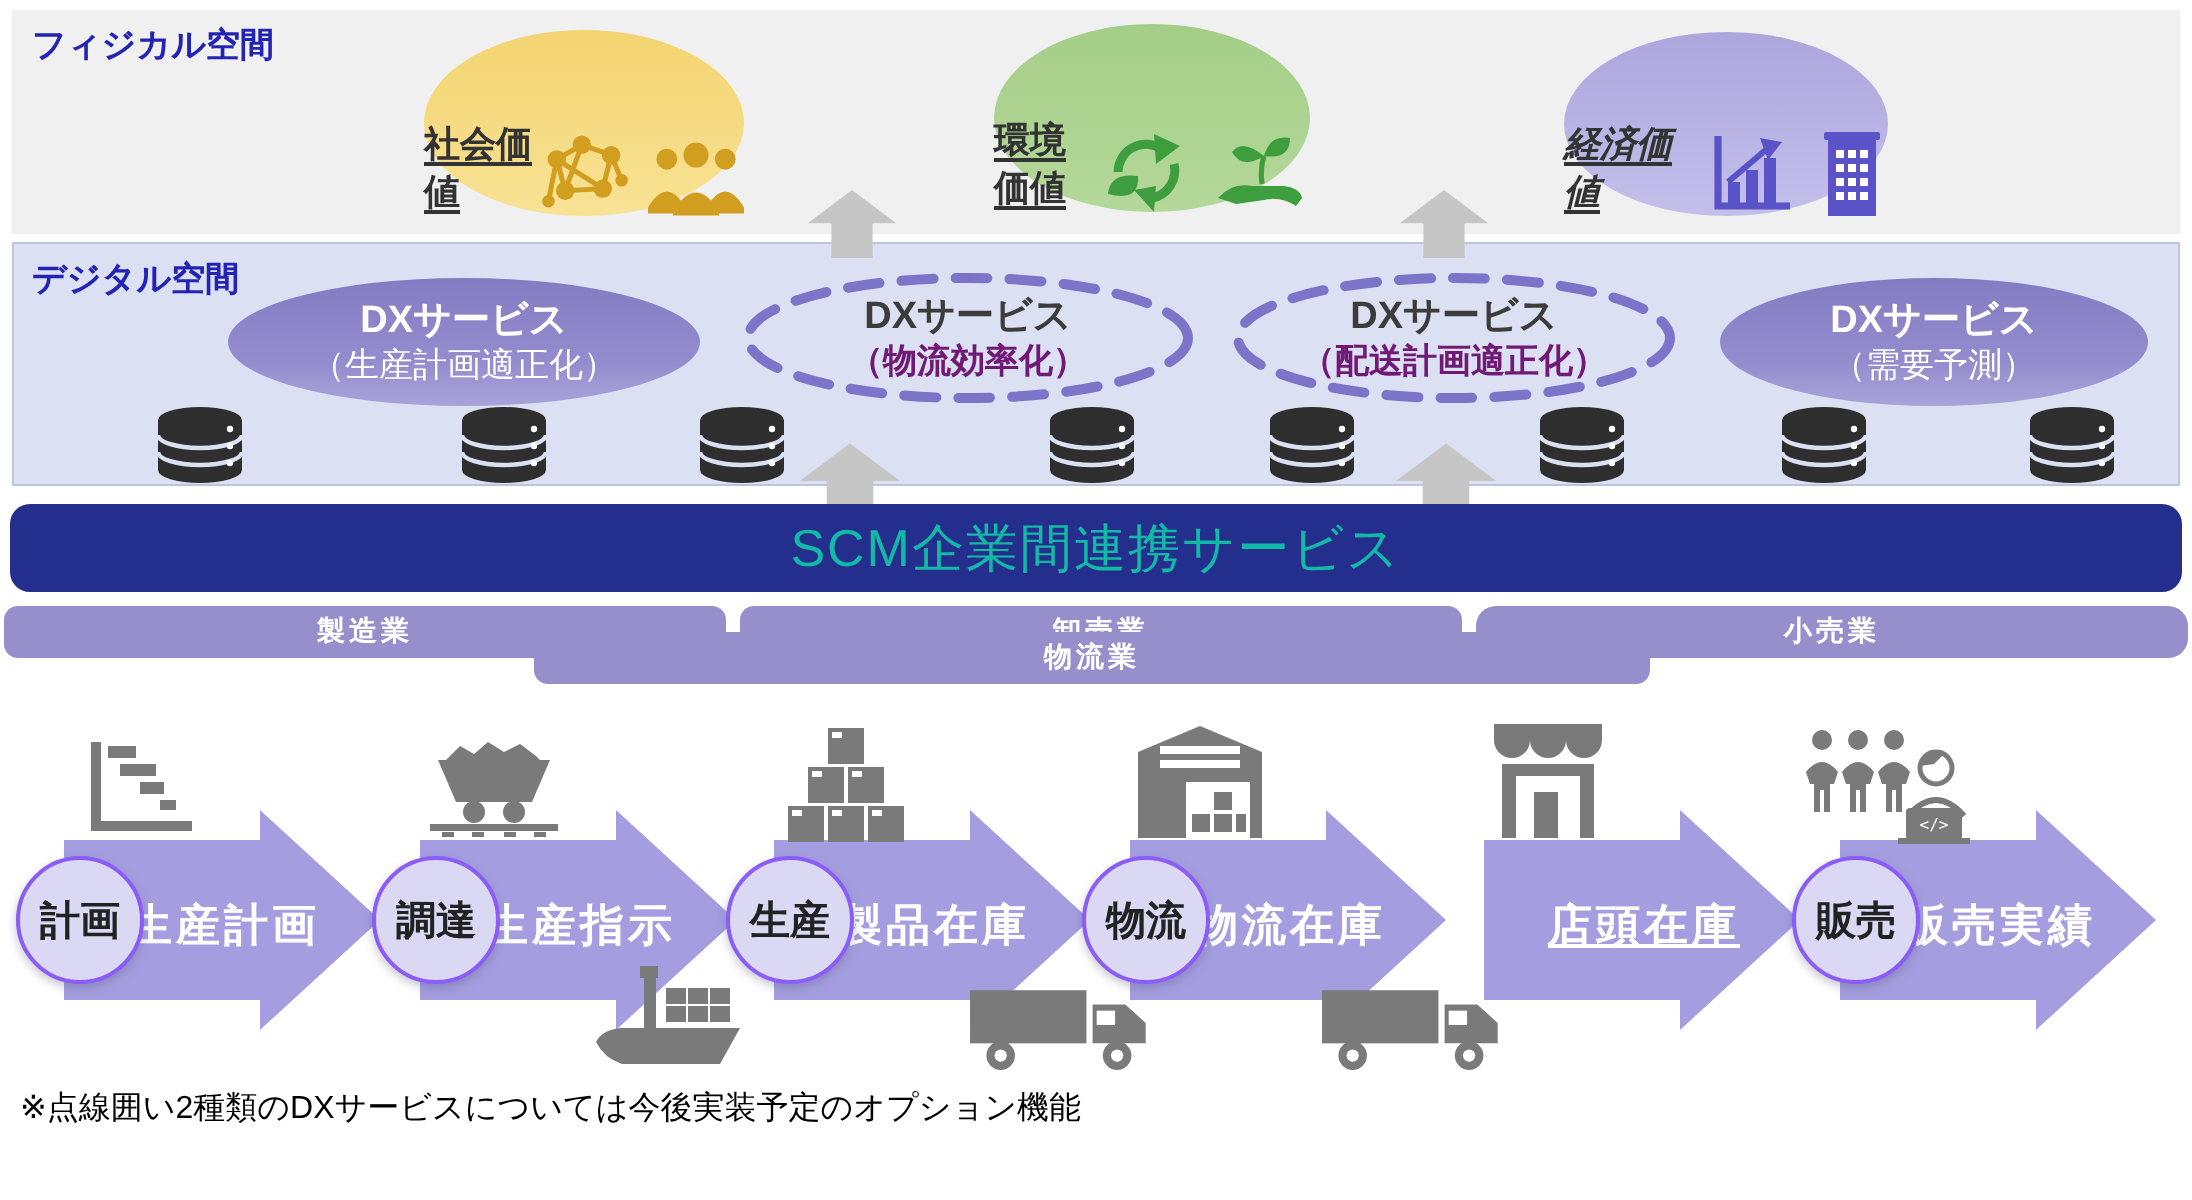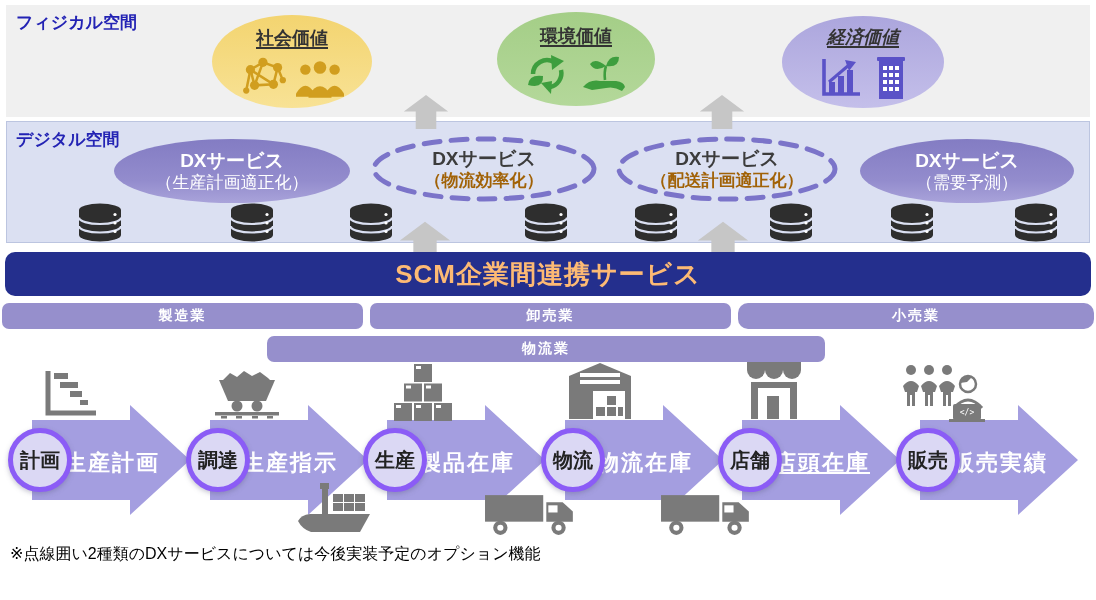--- a/index.html
+++ b/index.html
@@ -6,50 +6,50 @@
   body{font-family:"Liberation Sans","DejaVu Sans",sans-serif;}
   #stage{position:relative;width:1096px;height:600px;background:#fff;overflow:hidden;}
   .abs{position:absolute;}
 
   
   .band-physical{left:6px;top:5px;width:1084px;height:112px;background:#F0F0F0;z-index:0;}
   .band-digital{left:6px;top:121px;width:1084px;height:122px;background:#DBE0F2;border:1px solid #BCC5E0;box-sizing:border-box;z-index:0;}
   .band-label{font-size:17px;font-weight:bold;color:#2323B4;z-index:4;}
 
   
-  .value-ellipse{border-radius:50%;display:flex;flex-direction:column;align-items:center;justify-content:center;z-index:2;}
+  .value-ellipse{border-radius:50%;display:flex;flex-direction:row;align-items:flex-end;justify-content:center;z-index:2;}
   .value-title{font-size:18px;font-weight:bold;color:#333;text-decoration:underline;text-decoration-thickness:2px;text-underline-offset:3px;}
   .value-icons{display:flex;align-items:flex-end;gap:9px;margin-top:6px;}
 
   
   .dx-solid{border-radius:50%;background:linear-gradient(180deg,#837CC3 0%,#938CCD 65%,#A9A3DA 100%);
     display:flex;flex-direction:column;align-items:center;justify-content:center;z-index:2;}
   .dx-solid .l1{color:#fff;font-size:19px;font-weight:bold;line-height:23px;}
   .dx-solid .l2{color:#fff;font-size:17px;font-weight:normal;line-height:21px;}
   .dx-dashed{z-index:2;}
   .dx-dashed .txt{position:absolute;left:0;top:0;width:100%;height:100%;display:flex;flex-direction:column;align-items:center;justify-content:center;}
   .dx-dashed .l1{color:#3C3C3C;font-size:19px;font-weight:bold;line-height:23px;}
-  .dx-dashed .l2{color:#a16207;font-size:17px;font-weight:bold;line-height:21px;}
+  .dx-dashed .l2{color:#701a75;font-size:17px;font-weight:bold;line-height:21px;}
 
   .db{width:48px;height:40px;z-index:2;}
 
   .gray-arrow{z-index:1;}
 
   
   .banner{left:5px;top:252px;width:1086px;height:44px;background:#242F8D;border-radius:10px;z-index:3;
     display:flex;align-items:center;justify-content:center;}
-  .banner span{color:#fdba74;font-size:26px;font-weight:bold;letter-spacing:1px;}
+  .banner span{color:#14b8a6;font-size:26px;font-weight:normal;letter-spacing:1px;}
 
   
   .ind-bar{height:26px;background:#968FCC;border-radius:7px;display:flex;align-items:center;justify-content:center;z-index:2;}
   .ind-bar span{color:#fff;font-size:14px;font-weight:bold;letter-spacing:2px;}
 
   
   .flow-arrow{z-index:1;}
-  .flow-circle{width:64px;height:64px;border-radius:50%;background:#DBD8F4;border:5px solid #8b5cf6;
+  .flow-circle{width:64px;height:64px;border-radius:50%;background:#DBD8F4;border:2px solid #8b5cf6;
     box-shadow:0 2px 5px rgba(90,90,120,.35);box-sizing:border-box;display:flex;align-items:center;justify-content:center;z-index:2;}
   .flow-circle span{font-size:20px;font-weight:bold;color:#222;}
   .flow-label{z-index:2;color:#fff;font-size:22px;font-weight:bold;letter-spacing:2px;white-space:nowrap;}
   .flow-icon{z-index:1;}
 
   .note{left:10px;top:544px;font-size:16px;font-weight:normal;color:#000;z-index:2;}
 </style>
 </head>
 <body>
 
@@ -248,21 +248,21 @@
 
   <div class="abs ind-bar" style="left:2px;top:303px;width:361px;">
     <span>製造業</span>
   </div>
   <div class="abs ind-bar" style="left:370px;top:303px;width:361px;">
     <span>卸売業</span>
   </div>
   <div class="abs ind-bar" style="left:738px;top:303px;width:356px;border-radius:10px;">
     <span>小売業</span>
   </div>
-  <div class="abs ind-bar" style="left:267px;top:336px;width:558px;">
+  <div class="abs ind-bar" style="left:267px;top:316px;width:558px;">
     <span>物流業</span>
   </div>
 
   <svg class="abs flow-arrow" style="left:32px;top:405px;" width="158" height="110">
       <use href="#sym-flow-arrow"></use>
     </svg>
   <svg class="abs flow-arrow" style="left:210px;top:405px;" width="158" height="110">
       <use href="#sym-flow-arrow"></use>
     </svg>
   <svg class="abs flow-arrow" style="left:387px;top:405px;" width="158" height="110">
@@ -289,23 +289,20 @@
       <span>計画</span>
     </div>
   <div class="abs flow-circle" style="left:186px;top:428px;">
       <span>調達</span>
     </div>
   <div class="abs flow-circle" style="left:363px;top:428px;">
       <span>生産</span>
     </div>
   <div class="abs flow-circle" style="left:541px;top:428px;">
       <span>物流</span>
-    </div>
-  <div class="abs flow-circle" style="left:718px;top:428px;">
-      <span>店舗</span>
     </div>
   <div class="abs flow-circle" style="left:896px;top:428px;">
       <span>販売</span>
     </div>
 
   <svg class="abs flow-icon" style="left:42px;top:369px;" width="58" height="50" viewBox="0 0 58 50">
     <path d="M6,2 V44 H54" stroke="#7A7A7A" stroke-width="5" fill="none"></path>
     <g fill="#7A7A7A">
       <rect x="12" y="4" width="14" height="6"></rect>
       <rect x="18" y="13" width="18" height="6"></rect>

